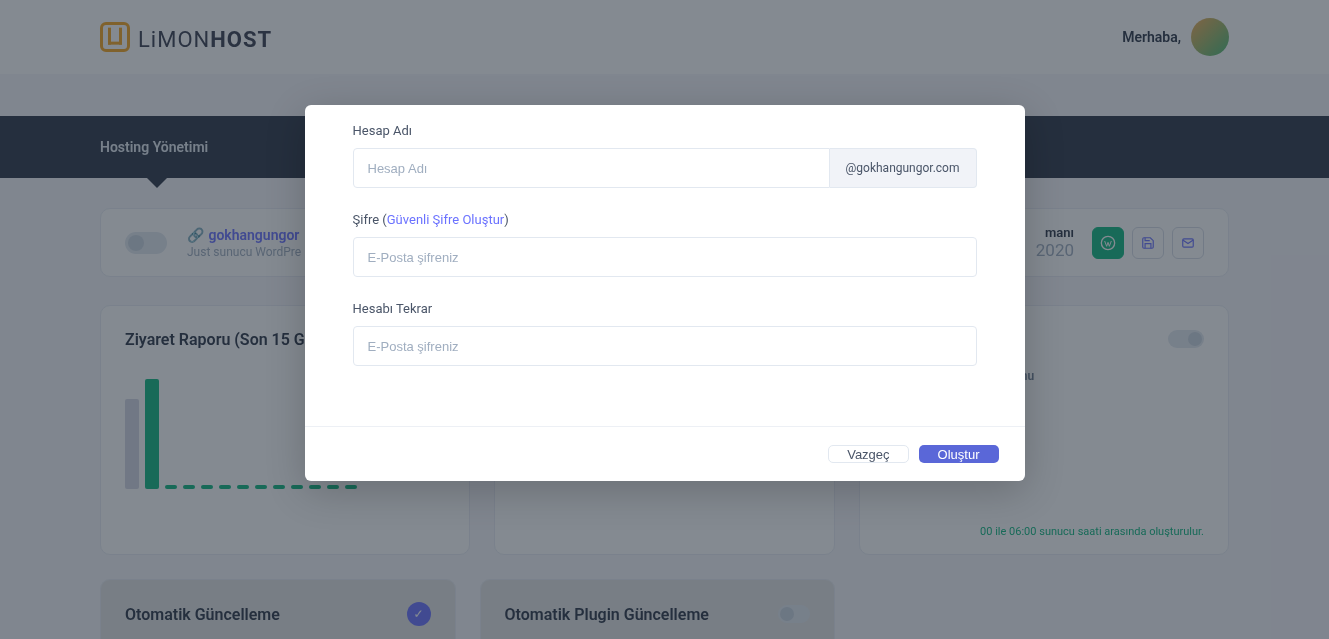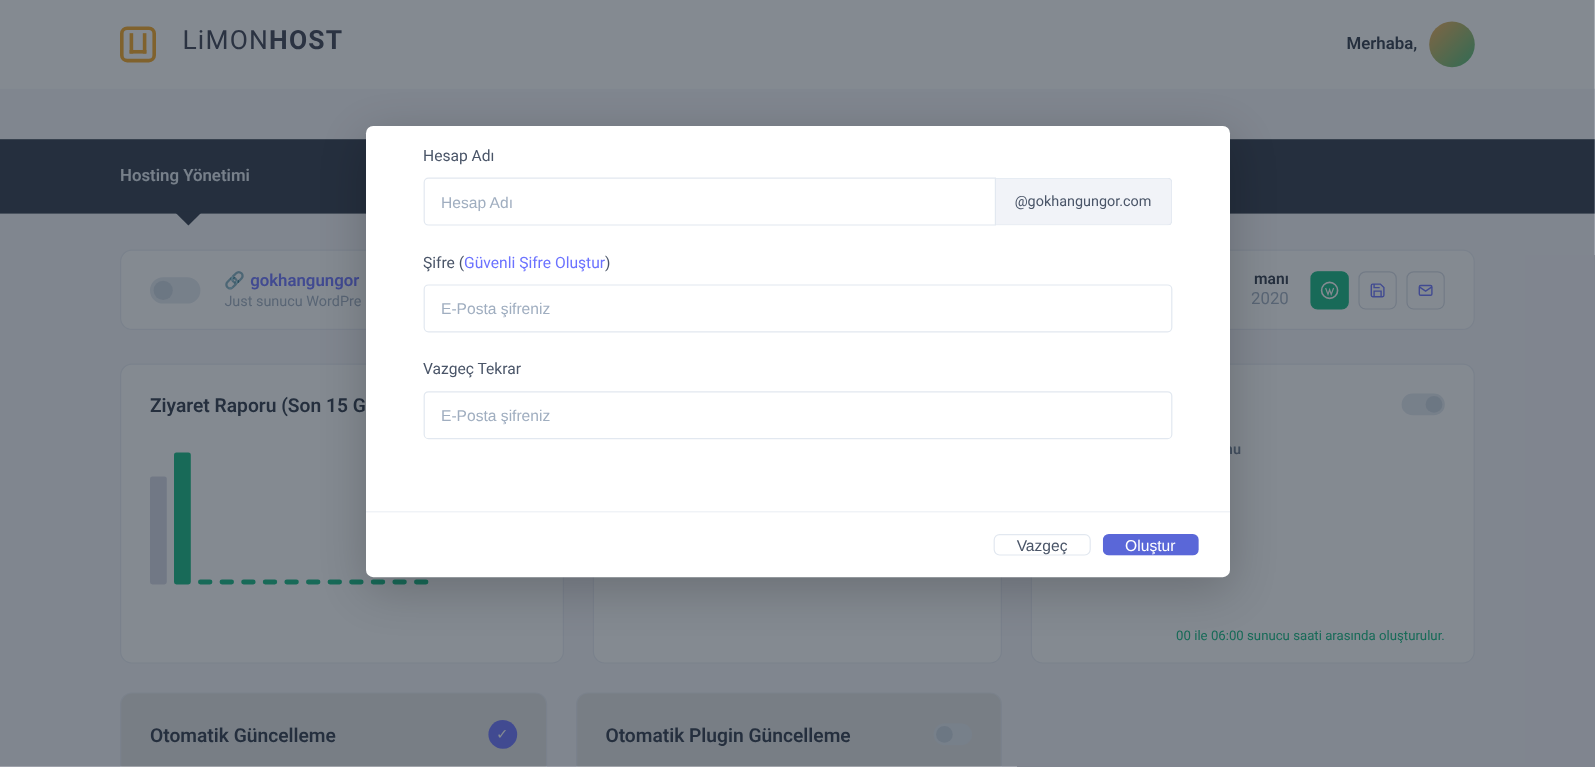--- a/index.html
+++ b/index.html
@@ -23,21 +23,21 @@
 
 
 .top-header {
   height: 74px;
   background: #fff;
   display: flex;
   align-items: center;
   justify-content: space-between;
   padding: 0 100px;
 }
-.logo { display: flex; align-items: flex-start; gap: 22px; }
+.logo { display: flex; align-items: flex-end; gap: 8px; }
 .logo-mark {
   width: 30px; height: 30px;
   border: 3px solid #f5a623;
   border-radius: 6px;
   position: relative;
 }
 .logo-mark::before {
   content: ''; position: absolute; left: 50%; top: 50%;
   width: 8px; height: 14px; border: 3px solid #f5a623; border-top: none;
   transform: translate(-50%, -55%);
@@ -87,21 +87,21 @@
   width: 42px; height: 22px; border-radius: 999px; background: #e2e8f0; position: relative;
 }
 .toggle::after {
   content: ''; position: absolute; left: 3px; top: 3px; width: 16px; height: 16px;
   border-radius: 50%; background: #cbd5e0;
 }
 .domain-info .domain-link { color: #6b72ff; font-size: 14px; font-weight: 600; display: flex; gap: 4px; align-items: center; }
 .domain-info .subtitle { color: #a0aec0; font-size: 12px; margin-top: 2px; }
 .domain-right { display: flex; align-items: center; gap: 18px; }
 .domain-meta { text-align: right; font-size: 13px; color: #2d3748; font-weight: 600; }
-.domain-meta .sub { color: #a0aec0; font-size: 14px; font-weight: 400; }
+.domain-meta .sub { color: #a0aec0; font-size: 17px; font-weight: 400; }
 .action-icons { display: flex; gap: 8px; }
 .action-btn {
   width: 32px; height: 32px; border-radius: 6px; border: 1px solid #d7dce6;
   display: flex; align-items: center; justify-content: center; background: #fff;
   color: #6b72ff; font-size: 14px;
 }
 .action-btn.primary { background: #10b981; border-color: #10b981; color: #fff; }
 
 
 .grid { display: flex; gap: 24px; }
@@ -315,21 +315,21 @@
         <div class="input-suffix">@gokhangungor.com</div>
       </div>
     </div>
     <div class="form-group">
       <label class="form-label">
         <span>Şifre (</span><span class="link">Güvenli Şifre Oluştur</span><span>)</span>
       </label>
       <input class="form-input" type="password" placeholder="E-Posta şifreniz" style="">
     </div>
     <div class="form-group">
-      <label class="form-label">Vazgeç Tekrar</label>
+      <label class="form-label">Hesabı Tekrar</label>
       <input class="form-input" type="password" placeholder="E-Posta şifreniz" style="">
     </div>
   </div>
   <div class="modal-footer">
     <button class="btn btn-secondary">Vazgeç</button>
     <button class="btn btn-primary">Oluştur</button>
   </div>
 </div>
 
 </body></html>

